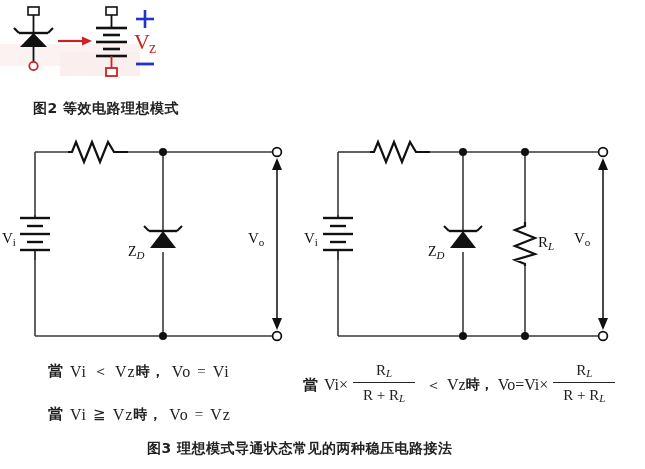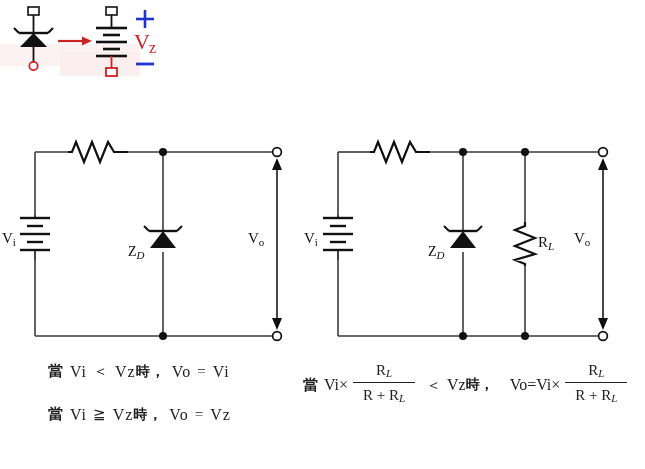--- a/index.html
+++ b/index.html
@@ -146,20 +146,21 @@
         <line x1="145" y1="10" x2="145" y2="28" stroke="#2233cc" stroke-width="2.6"></line>
       </g>
       <g>
         <line x1="136" y1="64" x2="154" y2="64" stroke="#2233cc" stroke-width="2.8"></line>
       </g>
       <text x="134" y="49" font-family="Liberation Serif, serif" font-size="22" font-style="normal" fill="#cc2222">V</text>
       <text x="149" y="53" font-family="Liberation Serif, serif" font-size="16" fill="#cc2222">z</text>
     </svg>
   </div>
 
+  <div class="abs caption" id="fig2-caption">图2  等效电路理想模式</div>
 
   <div class="abs" id="circuit-left">
     <svg width="310" height="225" viewBox="0 0 310 225" xmlns="http://www.w3.org/2000/svg">
       <g stroke="#3a3a3a" stroke-width="1.6" fill="none">
 
         <line x1="35" y1="22" x2="68" y2="22"></line>
 
         <polyline points="68,22 72,22 76,12 84,32 92,12 100,32 108,12 114,22 128,22" stroke="#111" stroke-width="2.2"></polyline>
         <line x1="128" y1="22" x2="277" y2="22"></line>
 
@@ -293,23 +294,24 @@
 
     <span class="frac">
       <span class="num"><span>R</span><span class="sub it">L</span></span>
       <span class="bar"></span>
       <span class="den"><span>R + R</span><span class="sub it">L</span></span>
     </span>
 
     <span class="op">＜</span>
     <span class="var">Vz</span>
     <span class="cjk-inline">時，</span>
-    <span class="var" style="margin-left:16px">Vo=Vi×</span>
+    <span class="var" style="margin-left:4px">Vo=Vi×</span>
 
     <span class="frac">
       <span class="num"><span>R</span><span class="sub it">L</span></span>
       <span class="bar"></span>
       <span class="den"><span>R + R</span><span class="sub it">L</span></span>
     </span>
   </div>
 
+  <div class="abs caption" id="fig3-caption">图3  理想模式导通状态常见的两种稳压电路接法</div>
 
 </div>
 
 </body></html>

